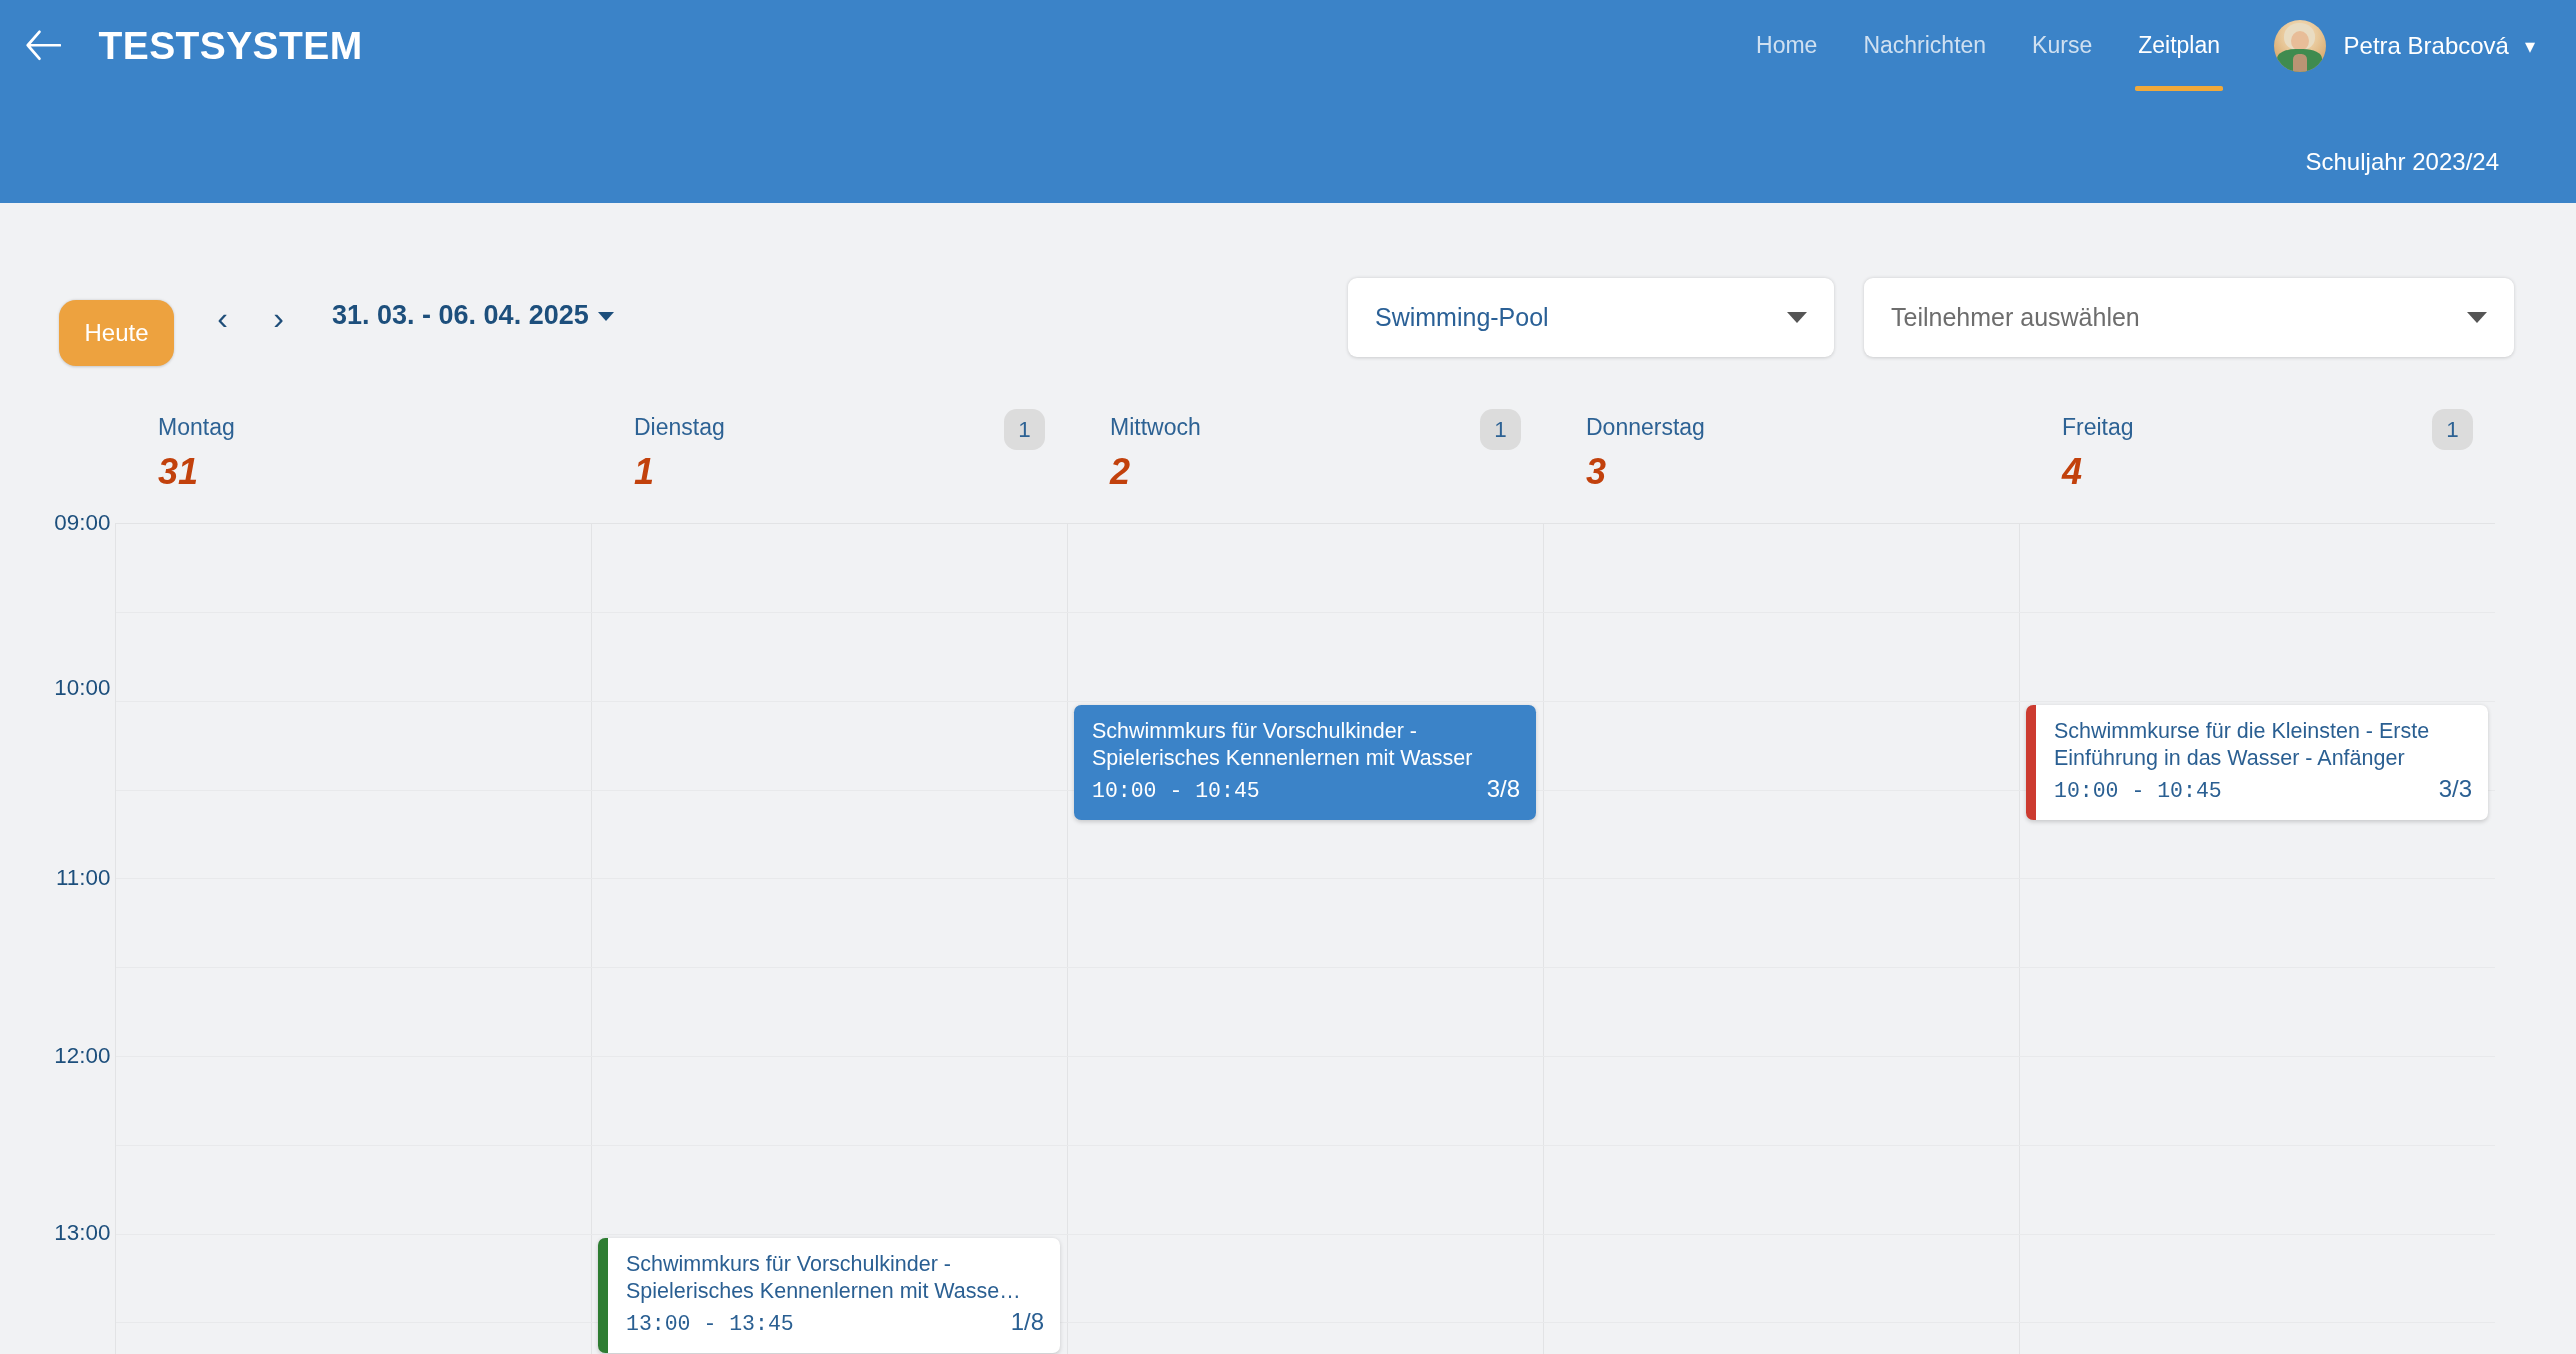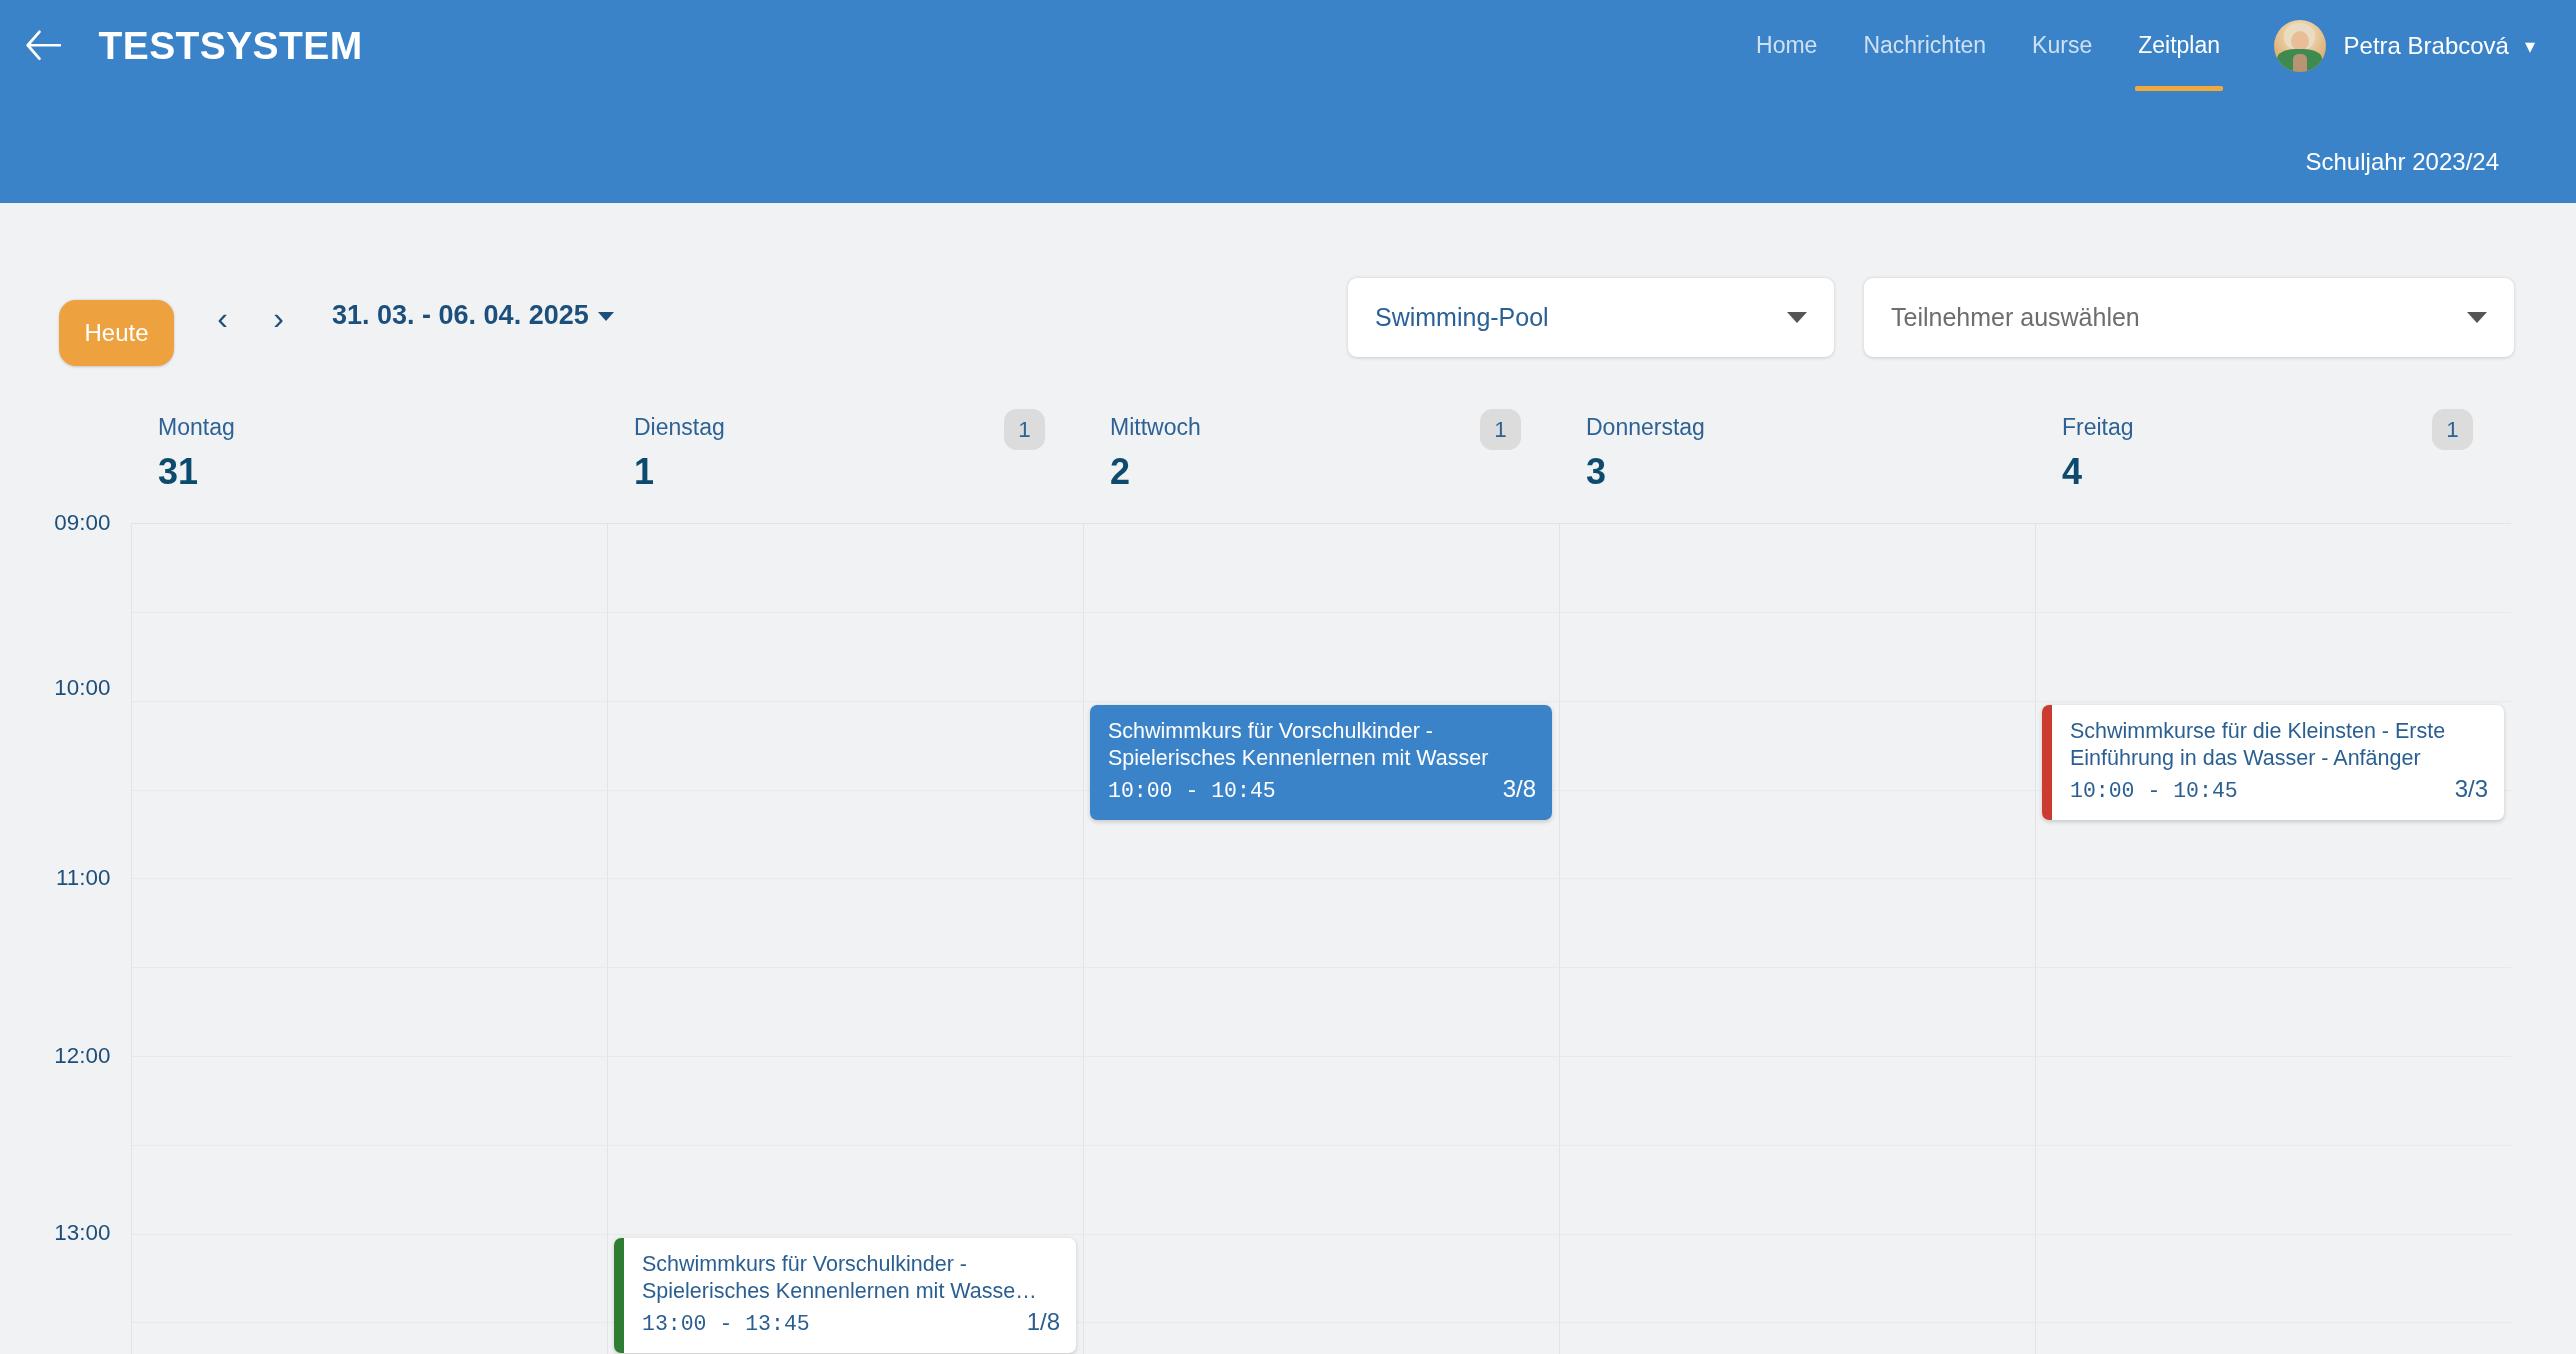--- a/index.html
+++ b/index.html
@@ -149,41 +149,41 @@
     position: absolute; left: 131px; top: 404px; width: 2380px; height: 108px;
     display: flex;
   }
   .dayhead {
     flex: 1 1 0; position: relative; padding-left: 27px;
   }
   .dayhead .wd {
     color: #2d6294; font-size: 23px; position: absolute; top: 10px; left: 27px;
   }
   .dayhead .dn {
-    color: #0c4a6e; font-size: 36px; font-weight: bold;
-    position: absolute; top: 47px; left: 27px;
+    color: #c2410c; font-size: 36px; font-weight: bold;
+    position: absolute; top: 47px; left: 27px; font-style: italic;
   }
   .dayhead .badge {
     position: absolute; right: 38px; top: 5.4px;
     width: 41px; height: 41px; border-radius: 12.6px;
     background: #dcdcdc; color: #2d6294; font-size: 22.4px;
     display: flex; align-items: center; justify-content: center;
   }
 
   .timecol {
     position: absolute; left: 0; top: 498px; width: 131px; height: 857px;
   }
   .tlabel {
     position: absolute; right: 20.6px;
     color: #1d4f7c; font-size: 22.4px; transform: translateY(-50%);
     white-space: nowrap;
   }
 
   .grid {
-    position: absolute; left: 131px; top: 523px; width: 2380px; height: 831px;
+    position: absolute; left: 115px; top: 523px; width: 2380px; height: 831px;
     border-top: 1.8px solid #e2e3e5;
     border-left: 1.8px solid #e2e3e5;
     overflow: hidden;
   }
   .grid-col {
     position: absolute; top: 0; bottom: 0; width: 476px;
     border-right: 1.8px solid #e2e3e5;
   }
   .grid-row {
     position: absolute; left: 0; right: 0; height: 89px;

